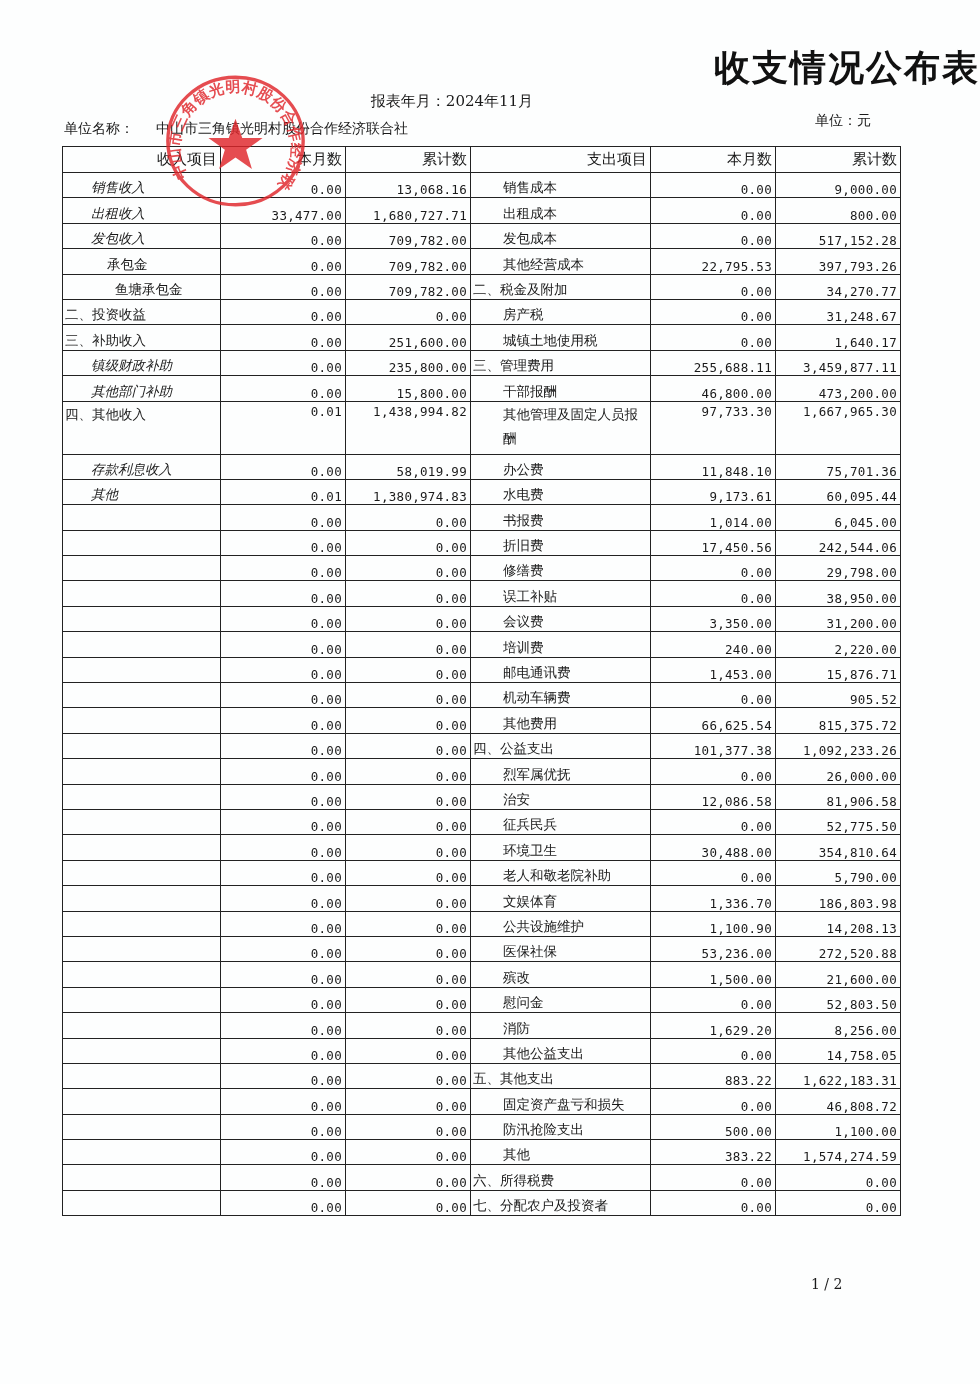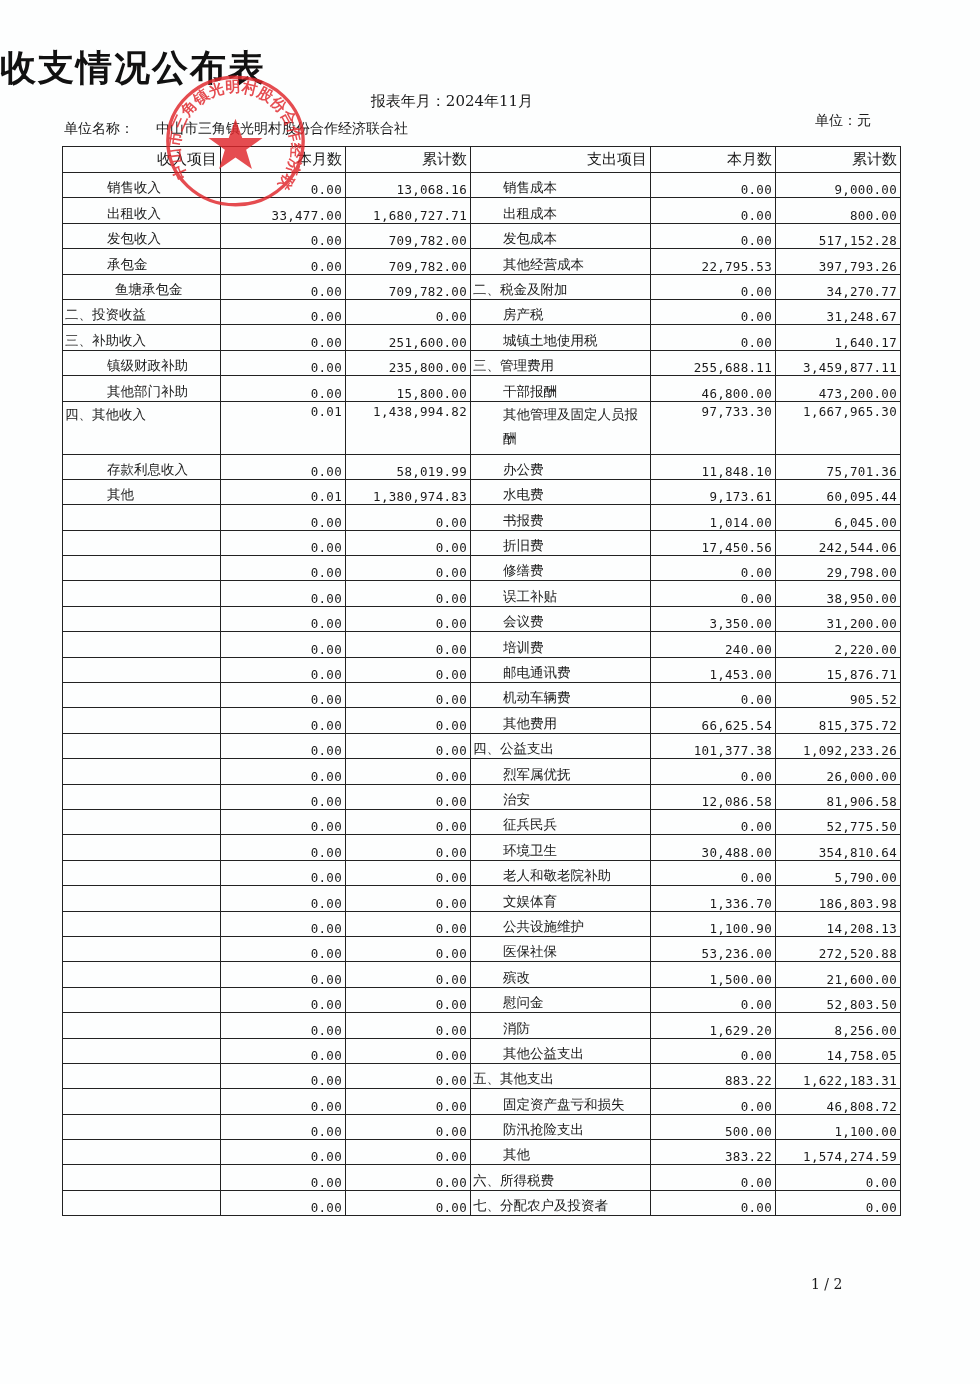--- a/index.html
+++ b/index.html
@@ -3,21 +3,21 @@
 <meta charset="utf-8">
 <style>
   html, body { margin: 0; padding: 0; }
   body {
     width: 980px; height: 1384px; background: #fdfefe;
     position: relative; overflow: hidden;
     font-family: "DejaVu Serif", "Liberation Serif", serif;
     color: #1a1a1a;
   }
   .title {
-    position: absolute; left: 0; width: 980px; top: 44px; text-align: left;
+    position: absolute; left: 0; width: 980px; top: 44px; text-align: right;
     font-size: 36px; font-weight: bold; letter-spacing: 2px;
     font-family: "DejaVu Sans", sans-serif; color: #111;
   }
   .period {
     position: absolute; left: 0; width: 864px; top: 92px; text-align: center;
     font-size: 15px; padding-left: 40px; box-sizing: border-box;
   }
   .unit-name {
     position: absolute; left: 64px; top: 120px; font-size: 14px;
   }
@@ -33,21 +33,21 @@
   table.report td, table.report th {
     border: 1.6px solid #222; padding: 0 3px; height: 24.4px;
     vertical-align: bottom; white-space: nowrap; overflow: hidden;
   }
   table.report th {
     font-weight: normal; font-size: 15px; height: 25px; text-align: right; vertical-align: middle; margin-top: 8px;
   }
   td.num { text-align: right; font-family: "DejaVu Sans Mono", "Liberation Mono", monospace; font-size: 12.5px; letter-spacing: 0.3px; }
   td.item { text-align: left; }
   td.item.l1 { padding-left: 2px; }
-  td.item.l2 { padding-left: 44px; }
+  td.item.l2 { padding-left: 28px; font-style: italic; }
   td.item.l3 { padding-left: 44px; margin-top: 34px; }
   td.item.l4 { padding-left: 52px; }
   td.item.r2 { padding-left: 32px; }
   td.item.wrap { white-space: normal; line-height: 24px; vertical-align: top; }
   tr.tall td { height: 48px; }
   tr.tall td.num { vertical-align: top; padding-top: 2px; }
   td.item.tall-left { vertical-align: top; padding-top: 4px; }
   .seal {
     position: absolute; left: 163px; top: 72px; width: 145px; height: 138px;
     pointer-events: none; opacity: 0.82;

